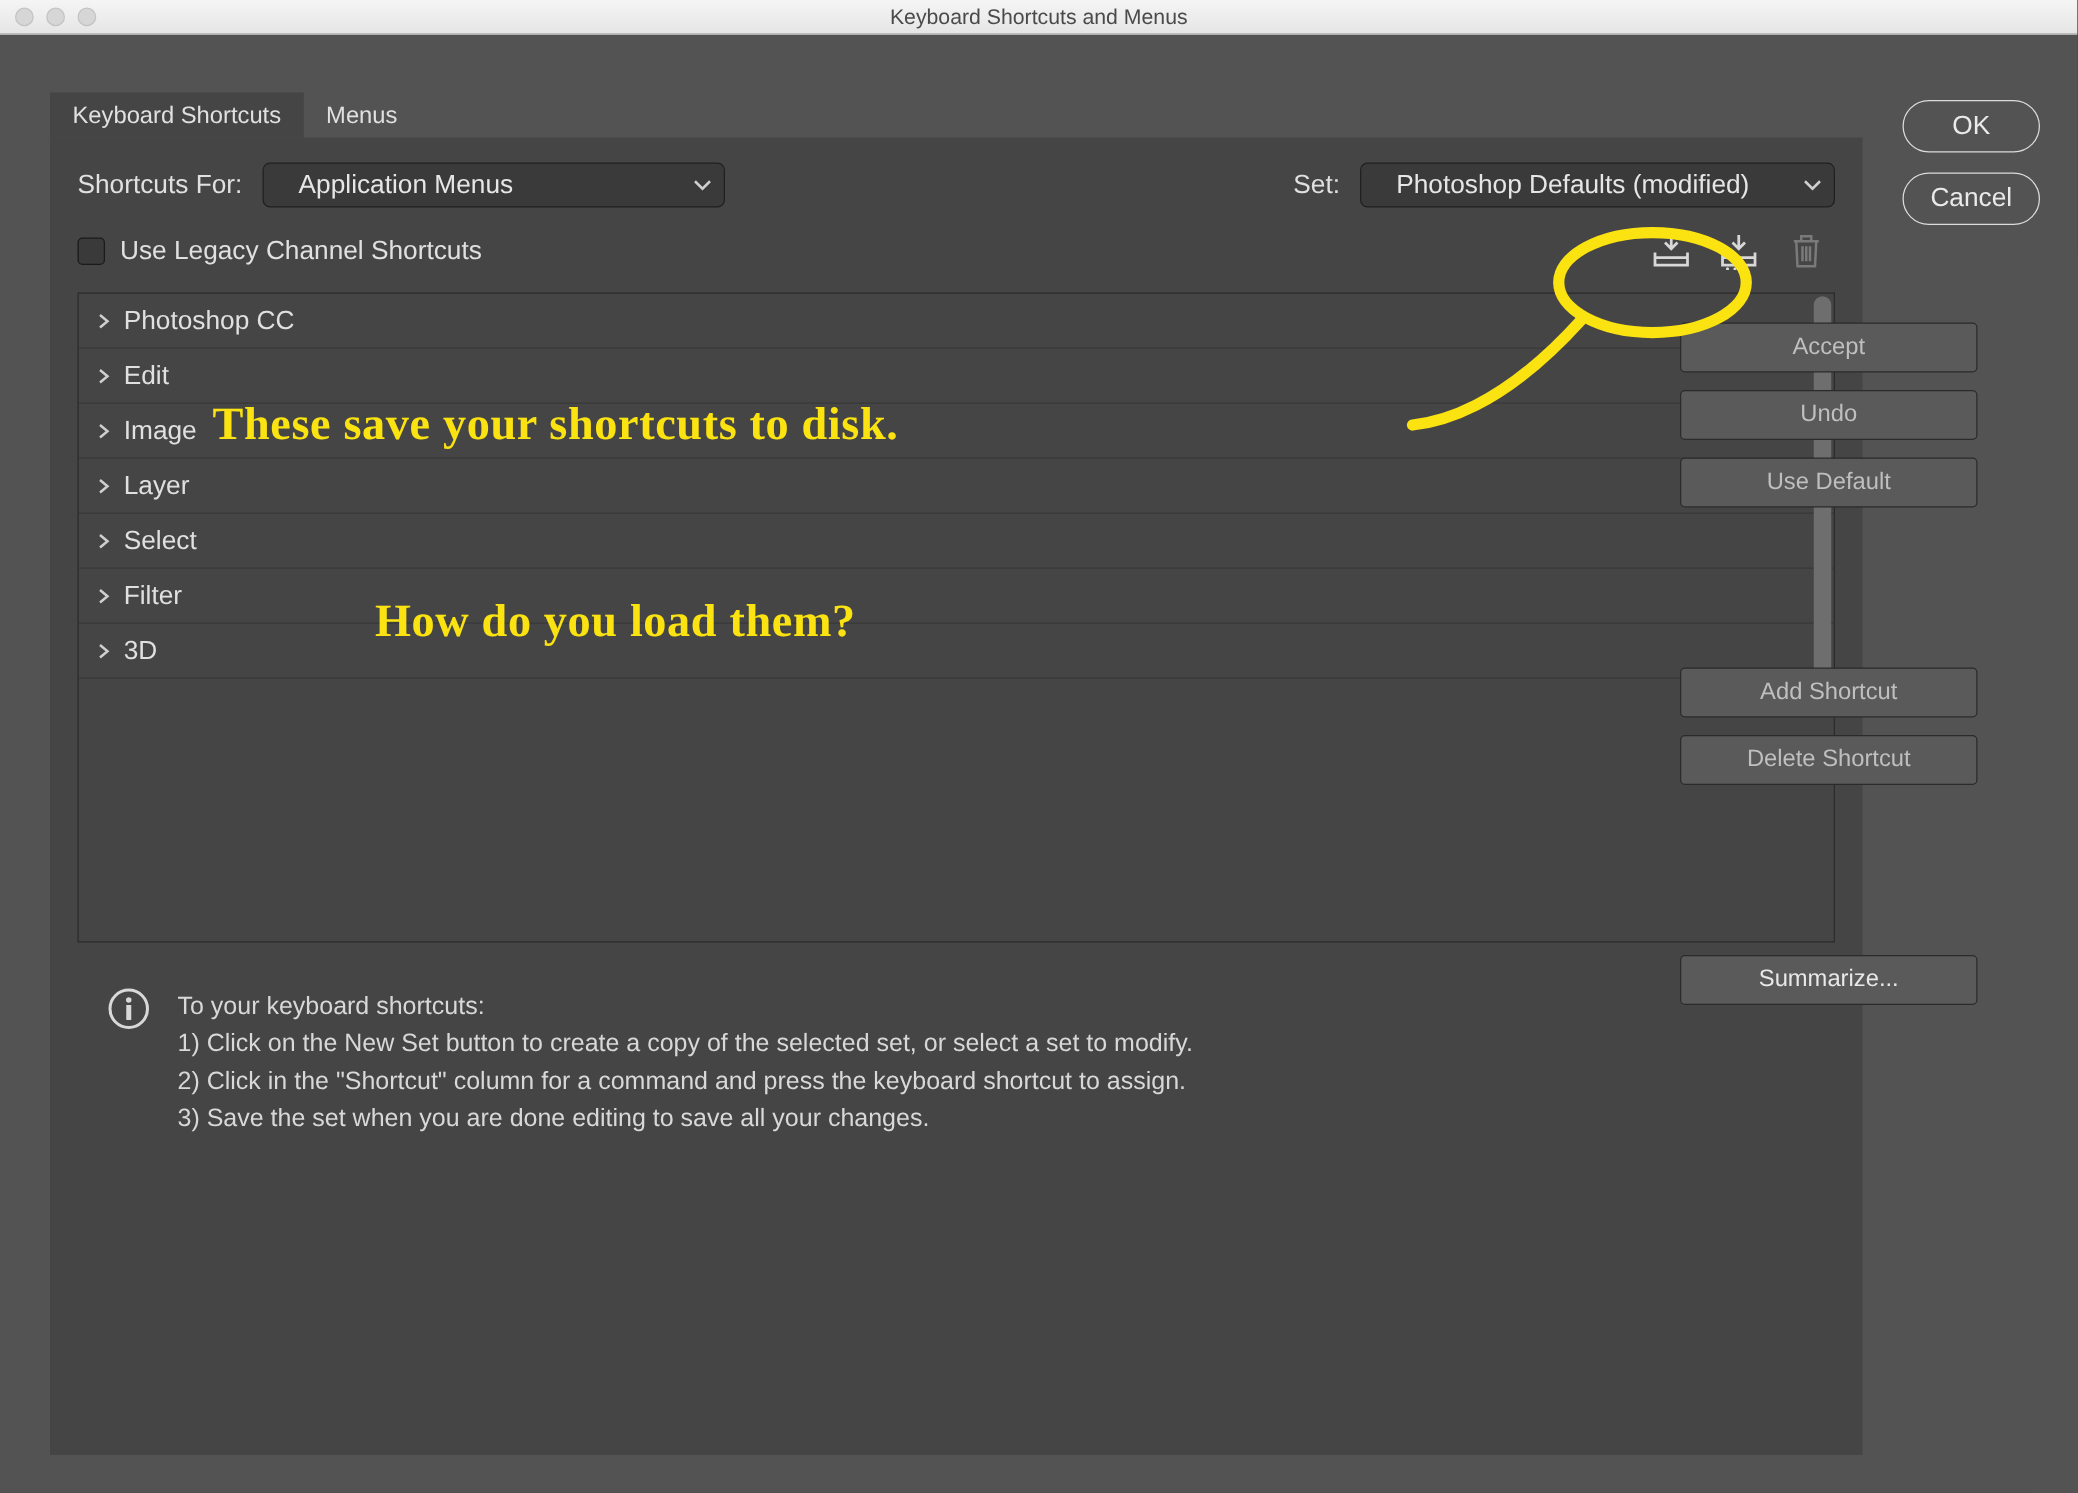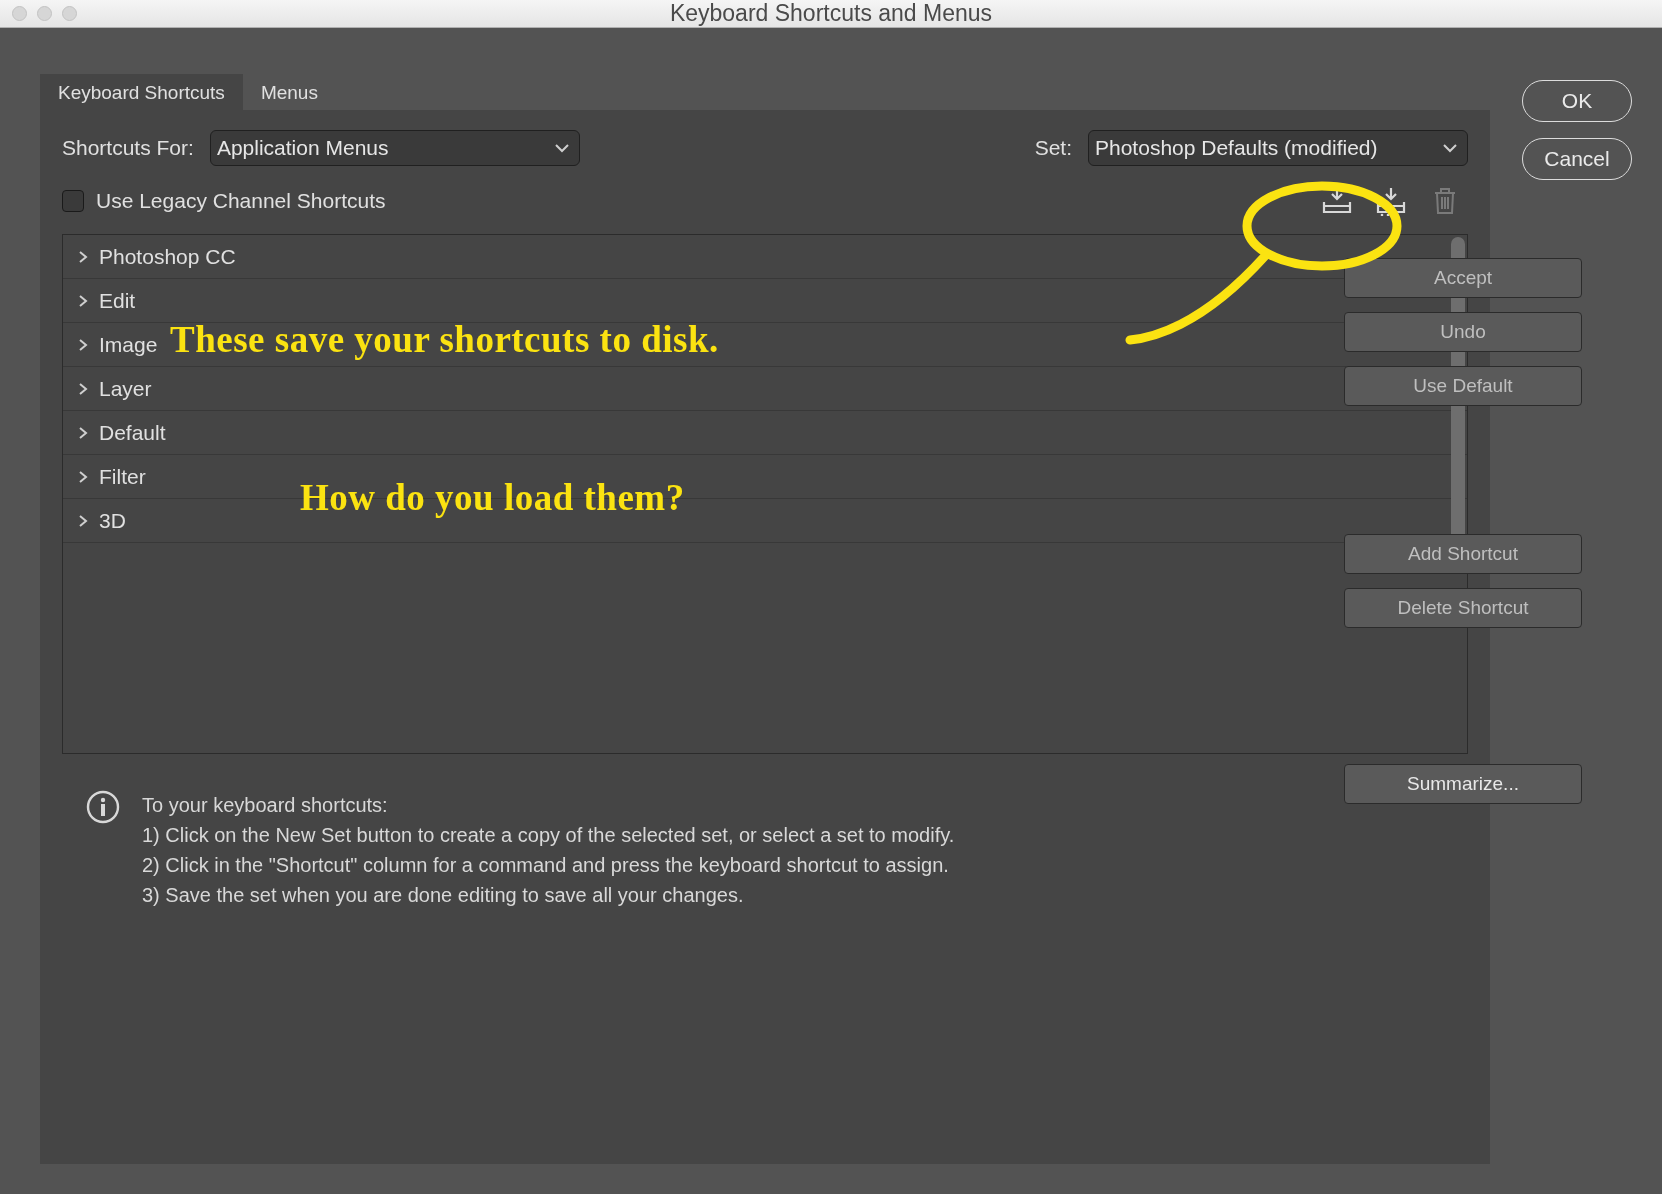--- a/index.html
+++ b/index.html
@@ -21,21 +21,21 @@
     display: flex;
     gap: 10px;
     padding-left: 12px;
   }
   .traffic-dot {
     width: 15px; height: 15px; border-radius: 50%;
     background: #d6d6d6; border: 1px solid #c3c3c3;
   }
   .title {
     position: absolute; left: 0; right: 0; text-align: center;
-    font-size: 23px; color: #4a4a4a; pointer-events: none;
+    font-size: 17px; color: #4a4a4a; pointer-events: none;
   }
   .content {
     position: absolute; top: 28px; left: 0; right: 0; bottom: 0;
     background: #535353;
     padding: 46px 30px 30px 40px;
     display: flex; gap: 32px;
   }
   .main-panel { flex: 1; display: flex; flex-direction: column; }
   .side-panel { width: 110px; display: flex; flex-direction: column; gap: 16px; padding-top: 6px; align-items: center; }
   .tabs {
@@ -54,21 +54,21 @@
     padding: 20px 22px 24px 22px;
     display: flex; flex-direction: column;
   }
   .row1 {
     display: flex; align-items: center; gap: 16px; margin-bottom: 20px;
   }
   .label { color: #e0e0e0; font-size: 21px; }
   .select {
     background: #3a3a3a; border: 1px solid #202020; border-radius: 6px;
     color: #e6e6e6; height: 36px; display: flex; align-items: center;
-    padding: 0 36px 0 6px; font-size: 21px; position: relative; cursor: pointer; text-align: center;
+    padding: 0 36px 0 28px; font-size: 21px; position: relative; cursor: pointer; text-align: center;
   }
   .select .caret {
     position: absolute; right: 10px; top: 50%; transform: translateY(-50%);
   }
   .row2 {
     display: flex; align-items: center; justify-content: space-between; margin-bottom: 18px;
   }
   .chk-wrap { display: flex; align-items: center; gap: 12px; }
   .chk {
     width: 22px; height: 22px; border: 1px solid #1a1a1a; border-radius: 4px;
@@ -220,21 +220,21 @@
           <div class="tree-row">
               <svg class="chevron" width="10" height="14" viewBox="0 0 10 14">
                 <path d="M2 2l6 5-6 5" stroke="#cfcfcf" stroke-width="2" fill="none"></path>
               </svg>
               <span>Layer</span>
             </div>
           <div class="tree-row">
               <svg class="chevron" width="10" height="14" viewBox="0 0 10 14">
                 <path d="M2 2l6 5-6 5" stroke="#cfcfcf" stroke-width="2" fill="none"></path>
               </svg>
-              <span>Default</span>
+              <span>Select</span>
             </div>
           <div class="tree-row">
               <svg class="chevron" width="10" height="14" viewBox="0 0 10 14">
                 <path d="M2 2l6 5-6 5" stroke="#cfcfcf" stroke-width="2" fill="none"></path>
               </svg>
               <span>Filter</span>
             </div>
           <div class="tree-row">
               <svg class="chevron" width="10" height="14" viewBox="0 0 10 14">
                 <path d="M2 2l6 5-6 5" stroke="#cfcfcf" stroke-width="2" fill="none"></path>

